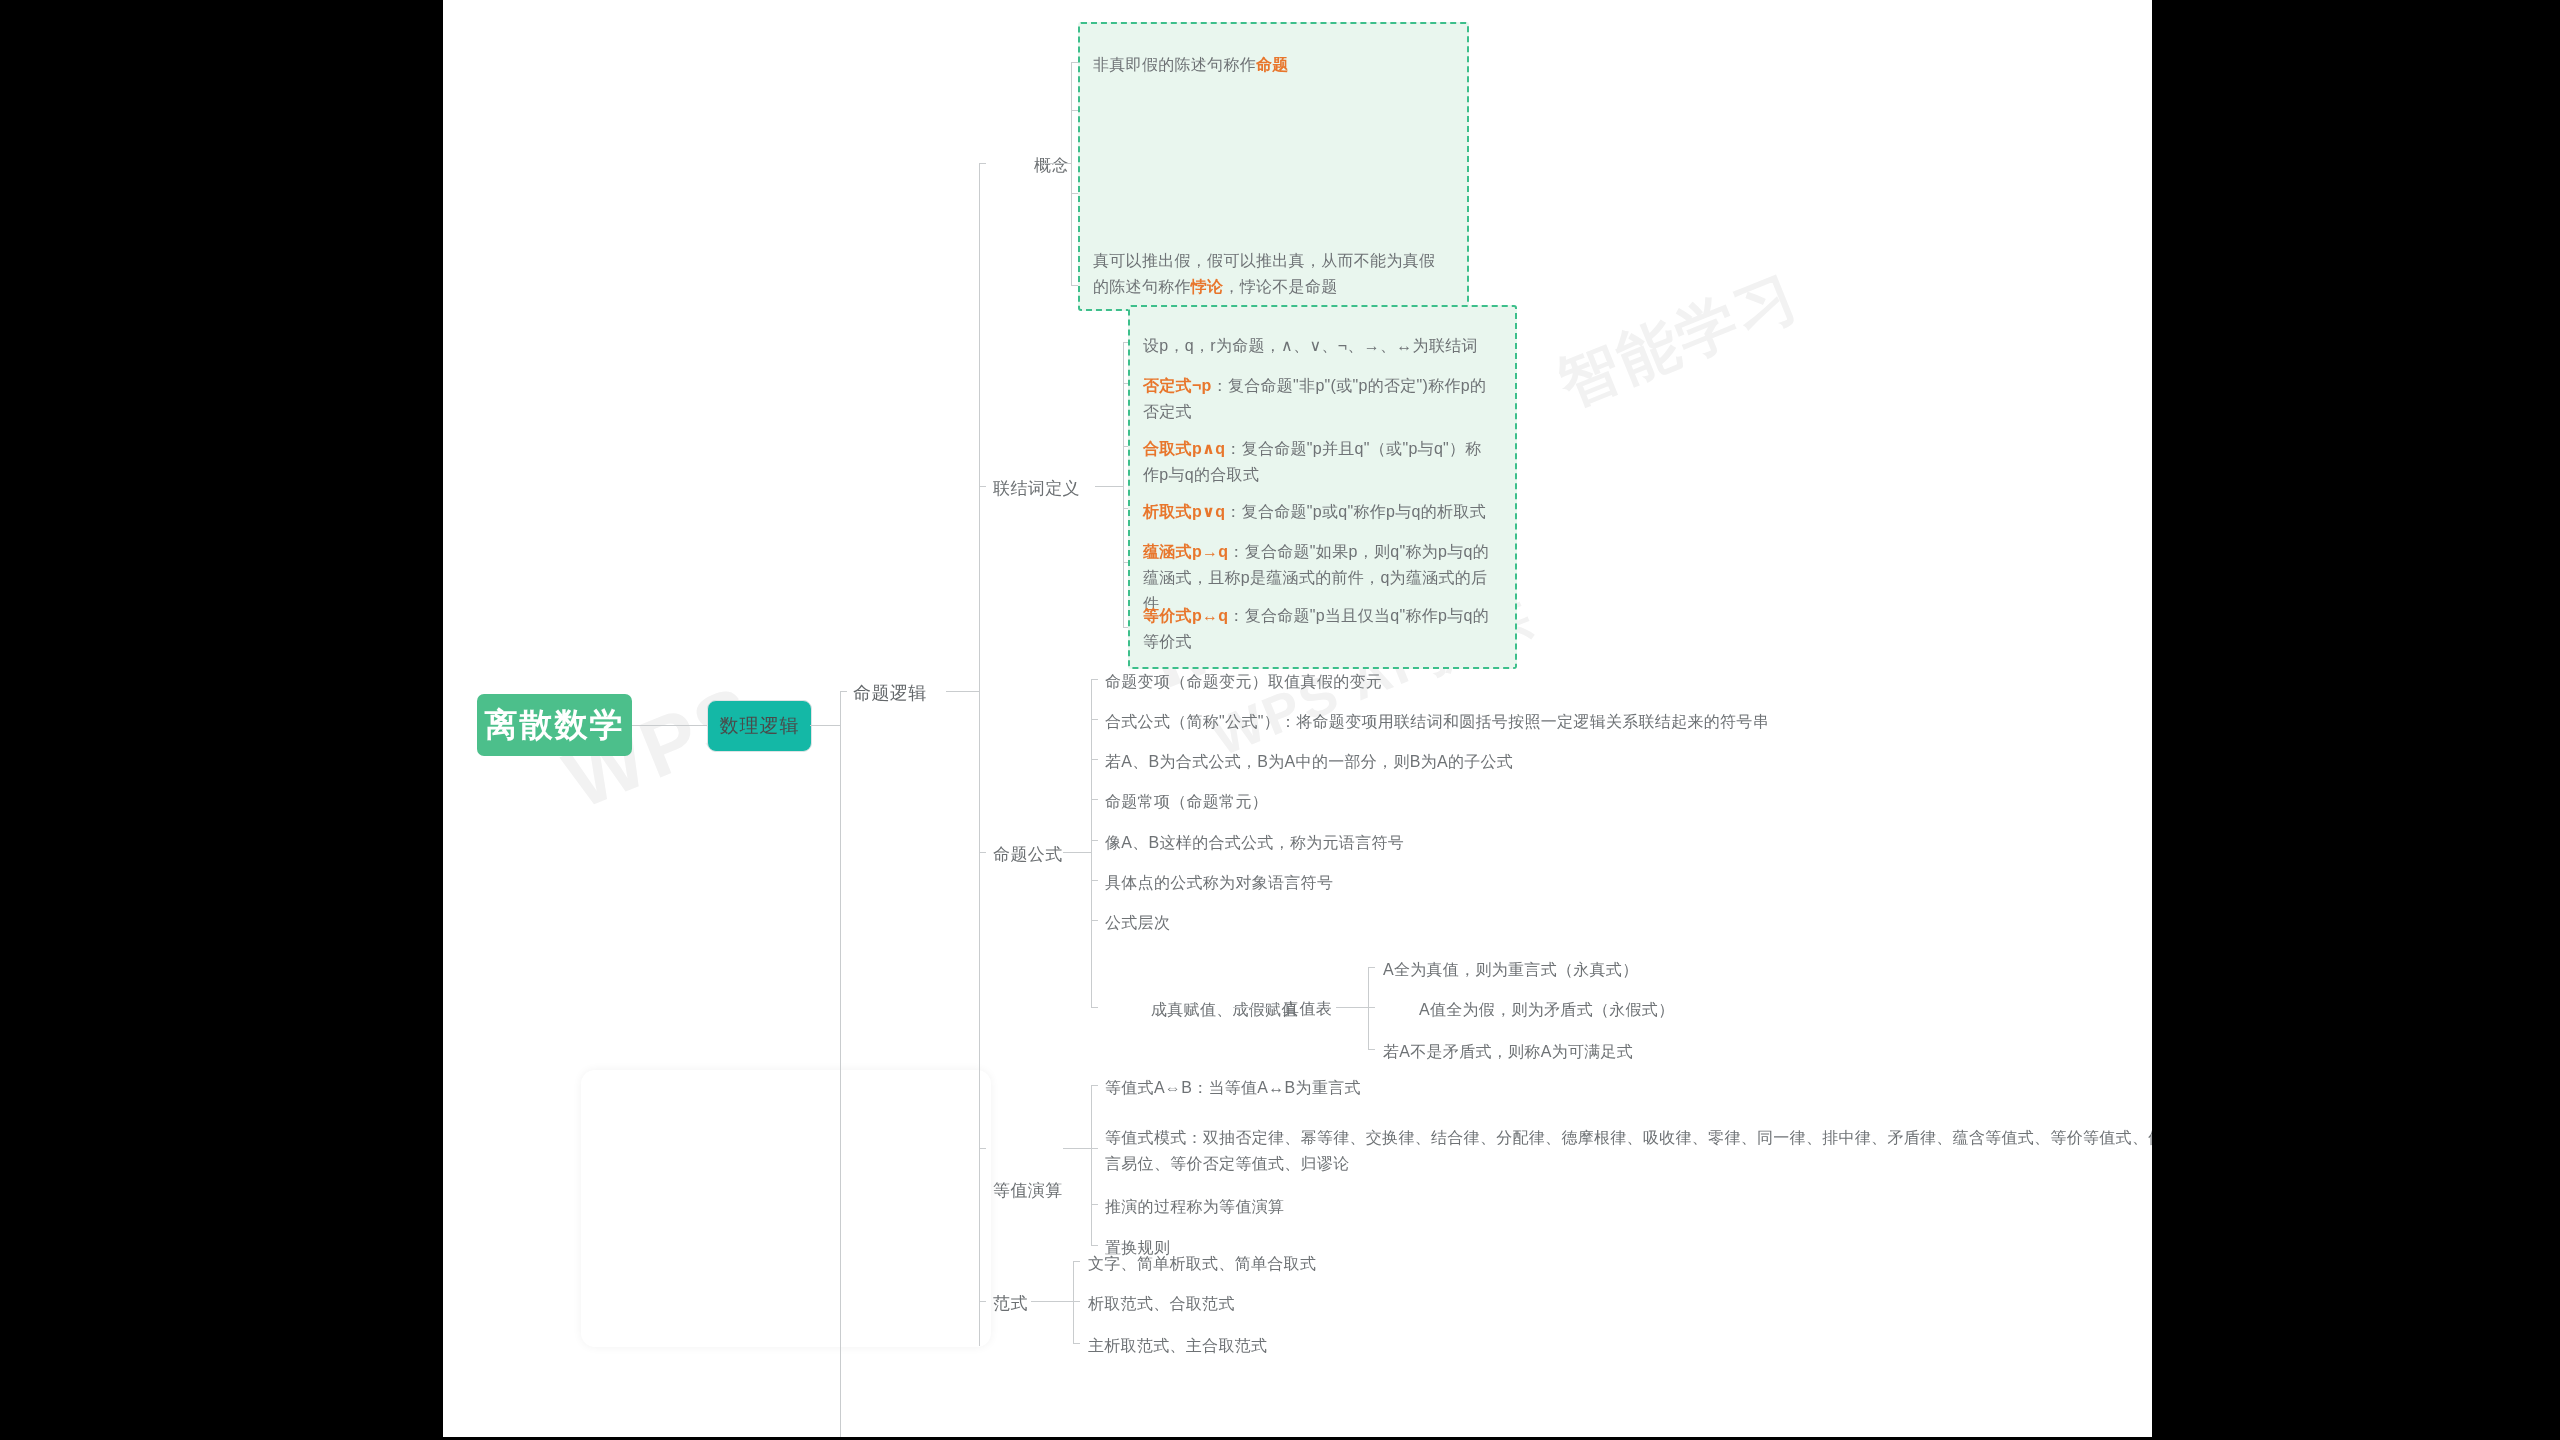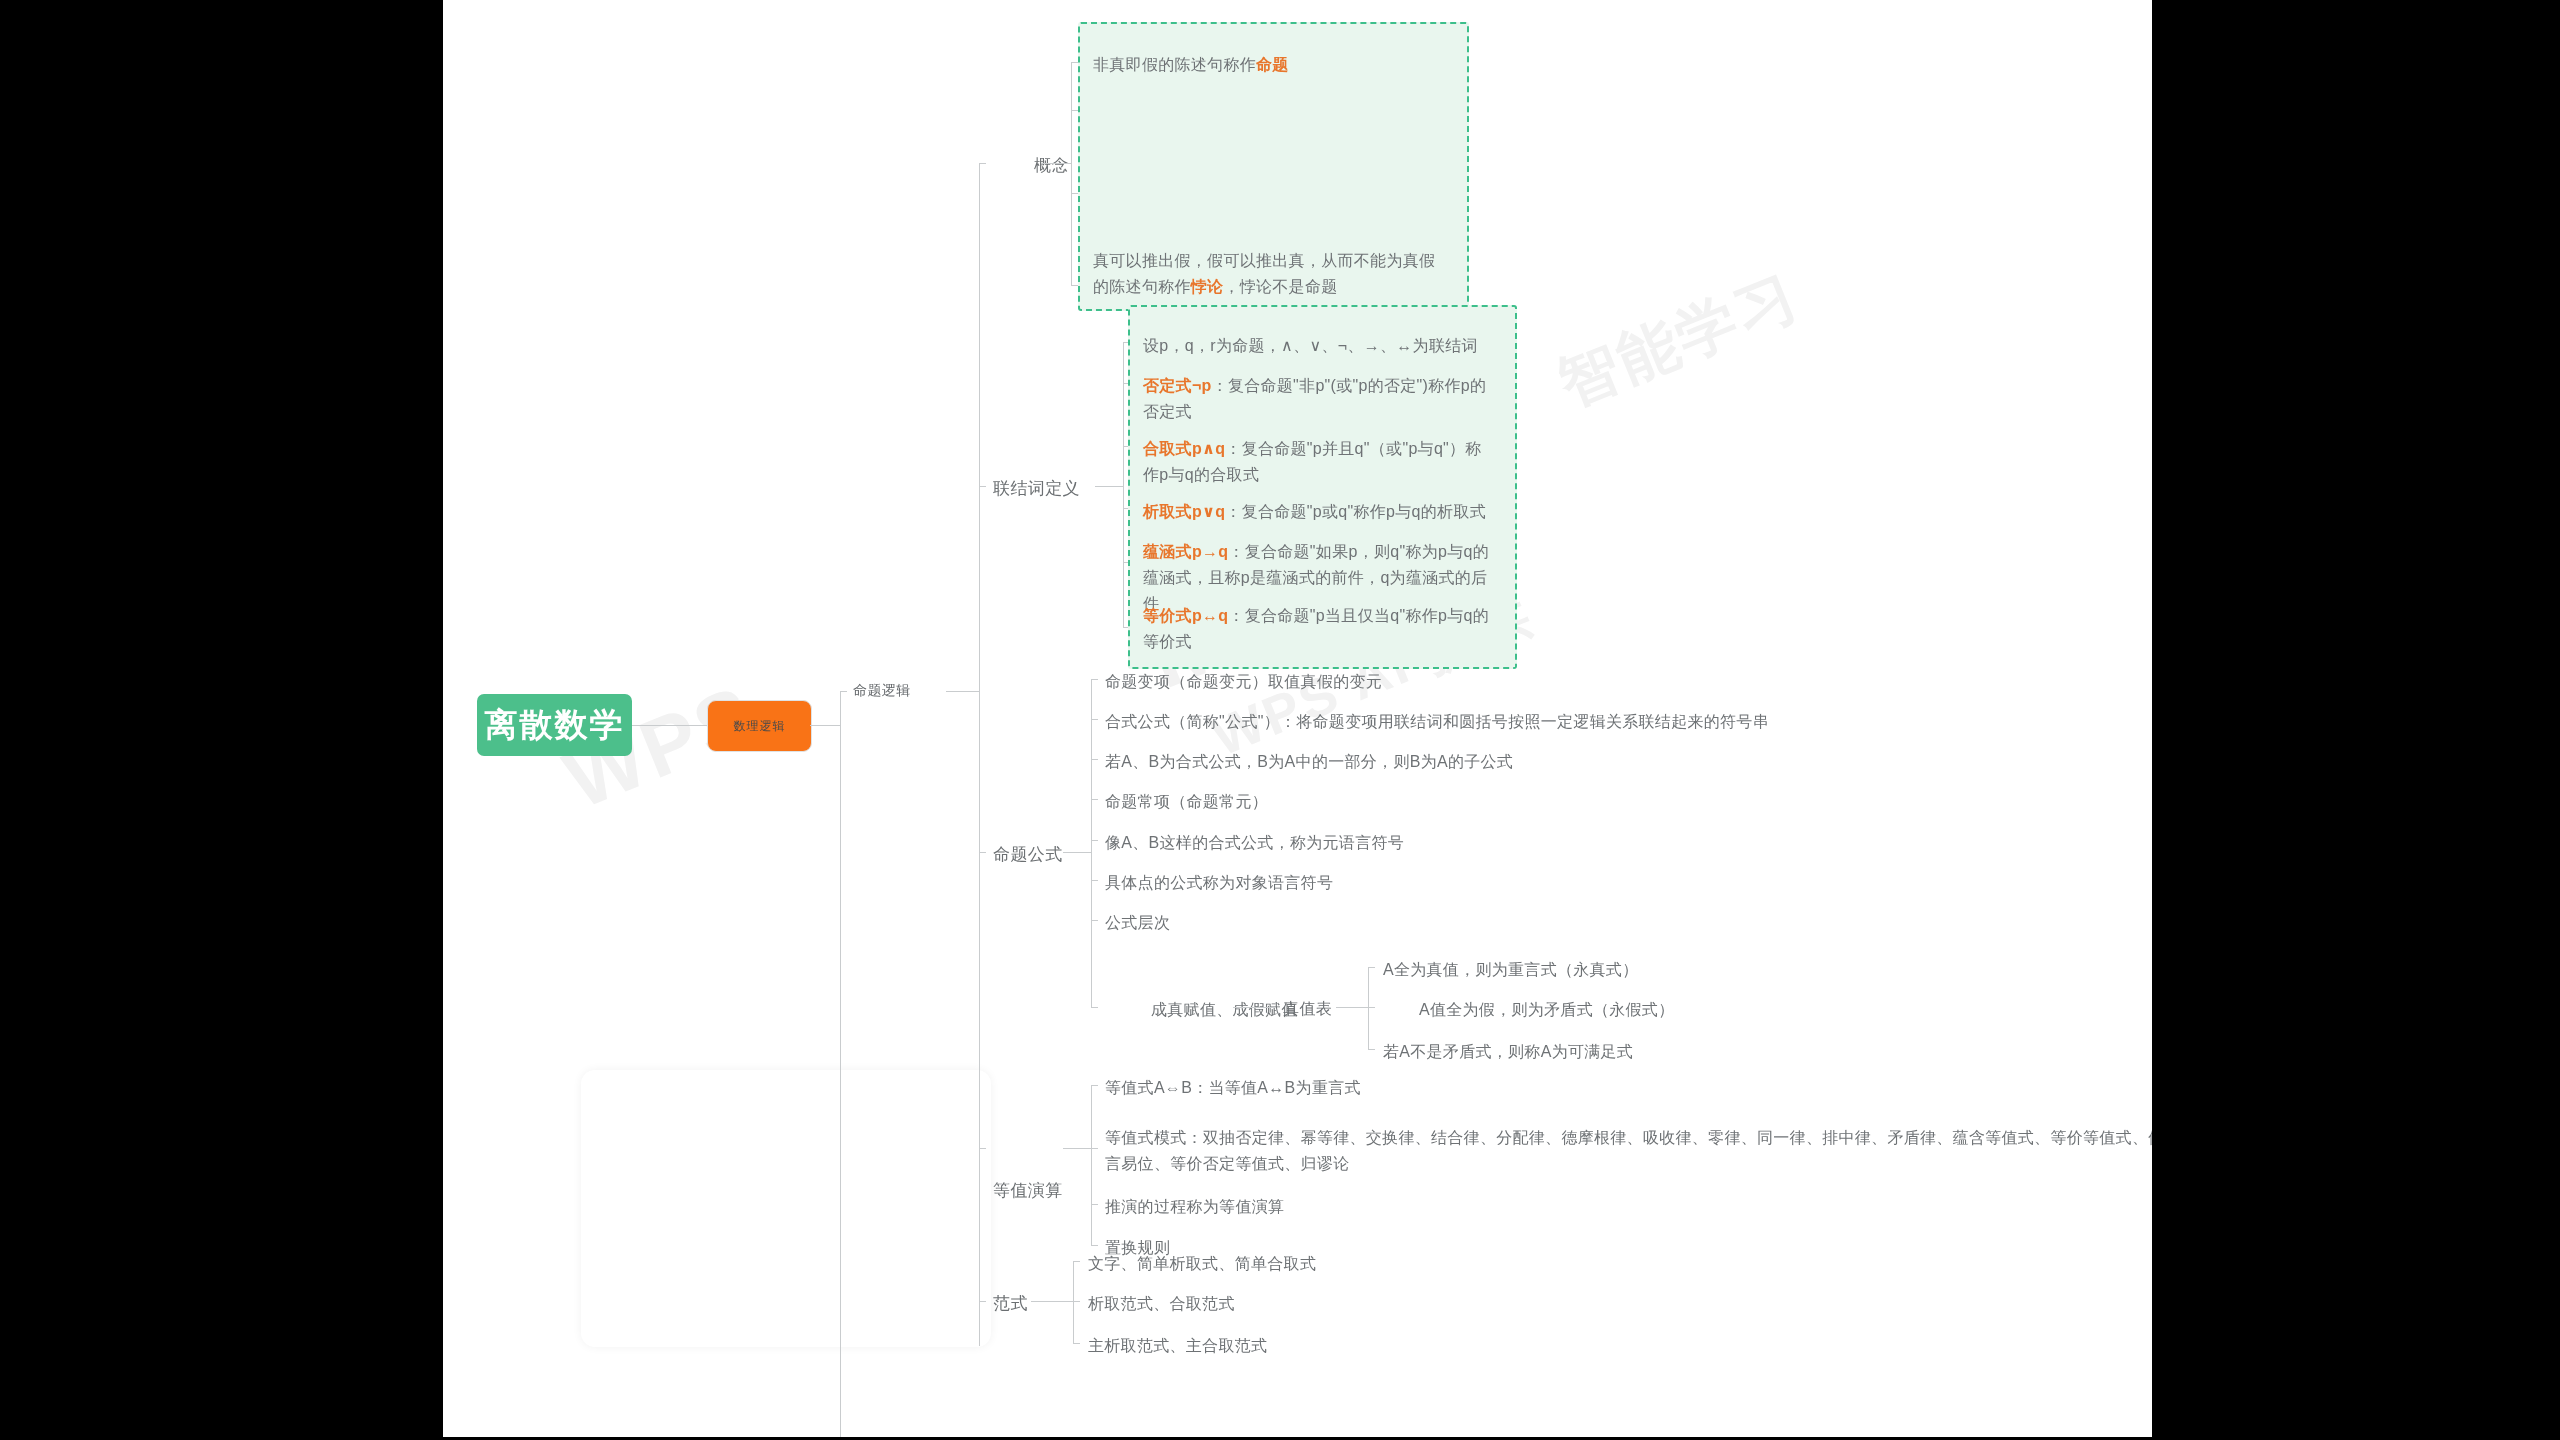--- a/index.html
+++ b/index.html
@@ -23,28 +23,28 @@
   .cap{position:absolute;width:7px;height:1px;background:#c9ccce;}
 
   
   #root-node{position:absolute;left:34px;top:694px;width:155px;height:62px;
       background:#4cbf8b;border-radius:7px;color:#fff;font-size:33px;
       font-weight:700;display:flex;align-items:center;justify-content:center;
       letter-spacing:2px;}
 
   
   #node-shuli{position:absolute;left:264px;top:700px;width:103px;height:50px;
-      background:#f97316;border:1px solid #dfe2e4;border-radius:9px;
+      background:#14b8a6;border:1px solid #dfe2e4;border-radius:9px;
       display:flex;align-items:center;justify-content:center;
-      font-size:12px;color:#4a4a4a;letter-spacing:1px;}
+      font-size:19px;color:#4a4a4a;letter-spacing:1px;}
 
   
   .lbl{position:absolute;font-size:17px;color:#6b6f72;white-space:nowrap;
        line-height:1.55;letter-spacing:.4px;}
-  .lbl.l2{font-size:14px;color:#63676a;text-align:right;}
+  .lbl.l2{font-size:18px;color:#63676a;text-align:right;}
 
   
   .leaf{position:absolute;font-size:16px;color:#6e7275;line-height:1.62;
         letter-spacing:.3px;}
   .leaf .hi{color:#e8762c;font-weight:700;}
 
   
   .greenbox{position:absolute;background:#e9f6ee;border:2px dashed #3dbf8b;
             border-radius:3px;}
 

